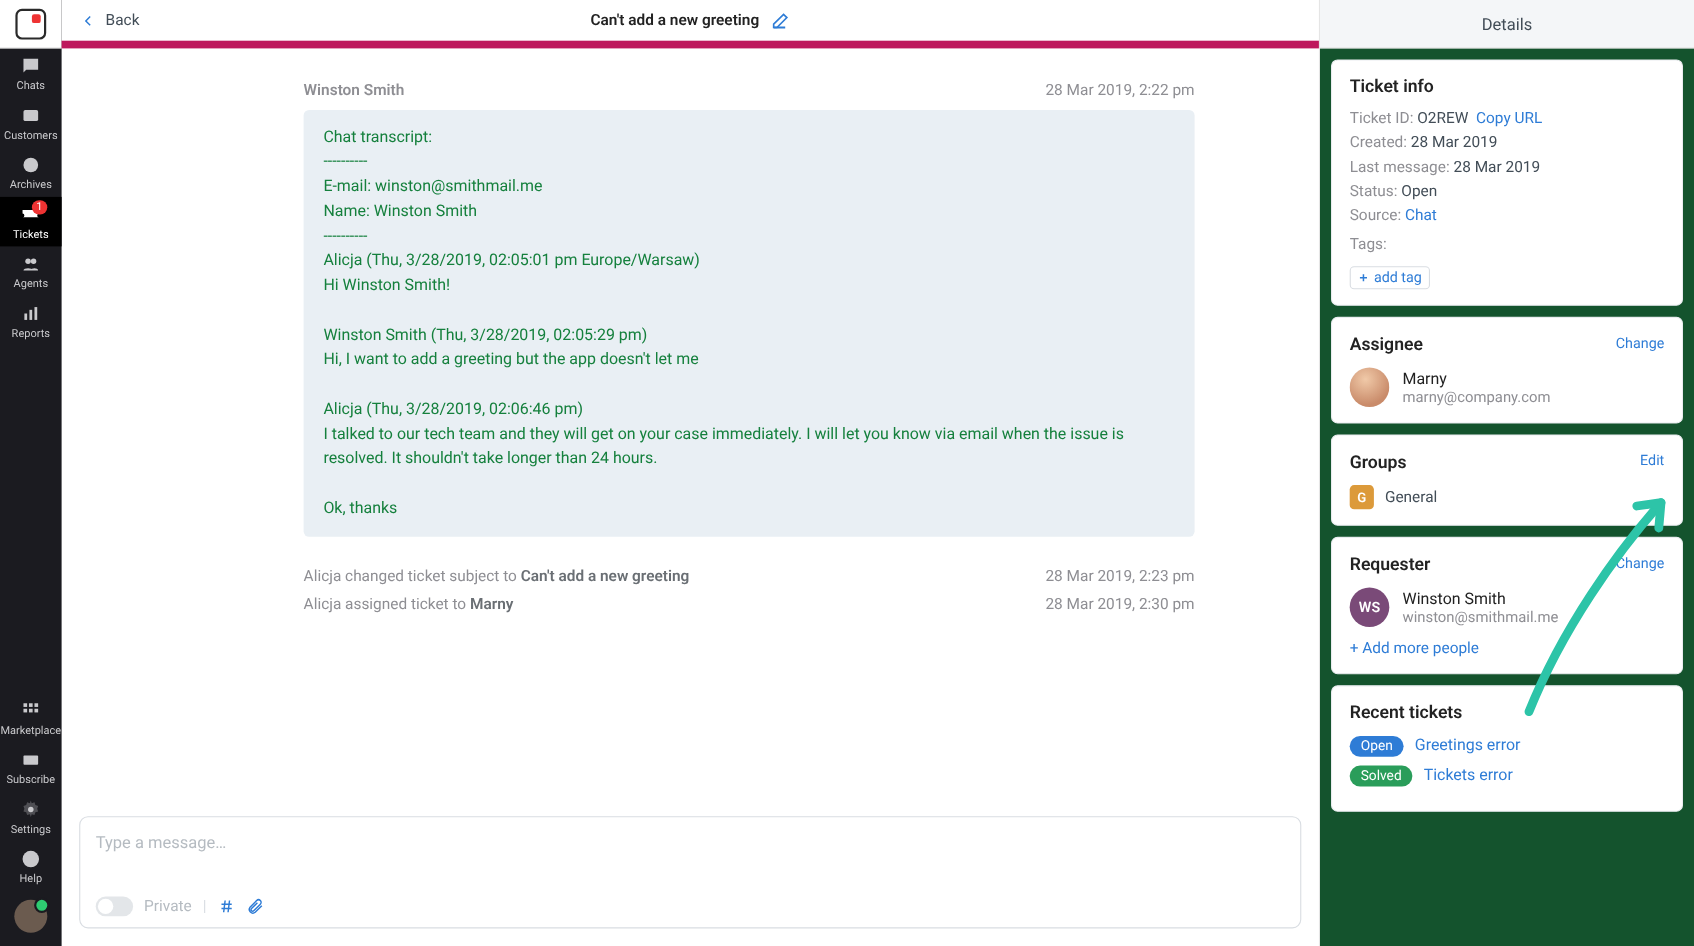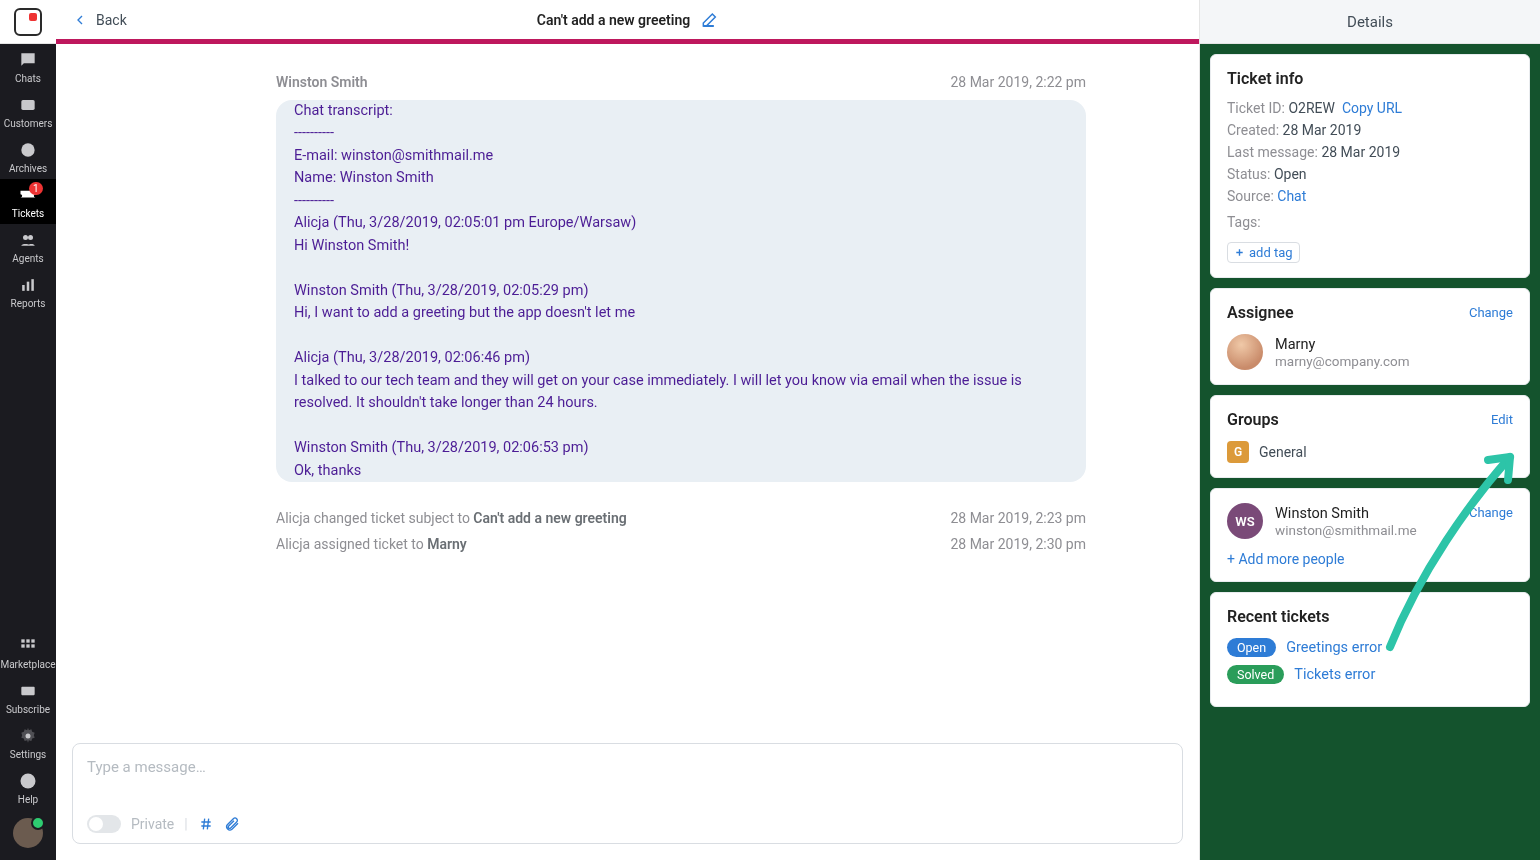--- a/index.html
+++ b/index.html
@@ -16,31 +16,31 @@
   .nav-item .lbl { font-size:10px; color:#c9c9cc; display:block; }
   .nav-item.active { background:#000; }
   .nav-item.active .ic, .nav-item.active .lbl { color:#fff; }
   .badge { position:absolute; top:3px; left:29px; background:#e33; color:#fff; border-radius:8px; font-size:10px; padding:0 4px; line-height:13px; min-width:13px; text-align:center; }
   .sidebar-spacer { flex:1; }
   .nav-bottom .nav-item { padding:6px 0 5px; }
   .avatar-me { width:30px; height:30px; border-radius:50%; background:#6b5b4f; margin:8px auto 12px; position:relative; }
   .avatar-me::after { content:""; position:absolute; top:-2px; right:-2px; width:10px; height:10px; border-radius:50%; background:#2ecc71; border:2px solid #1b1b20; }
   
   .main { flex:1; display:flex; flex-direction:column; border-right:1px solid #e5e5e5; }
-  .topbar { height:44px; border-bottom:5px solid #be185d; display:flex; align-items:center; position:relative; padding:0 16px; }
+  .topbar { height:44px; border-bottom:7px solid #be185d; display:flex; align-items:center; position:relative; padding:0 16px; }
   .back { display:flex; align-items:center; gap:8px; color:#424d57; cursor:pointer; }
   .back svg { width:16px; height:16px; color:#2e7cd6; }
   .title-wrap { position:absolute; left:50%; transform:translateX(-50%); display:flex; align-items:center; gap:10px; }
   .title { font-weight:600; color:#222; }
   .edit-ic { width:18px; height:18px; color:#2e7cd6; cursor:pointer; }
   .conv { flex:1; overflow:auto; padding:30px 0 0; }
   .conv-inner { width:810px; margin-left:220px; }
   .msg-head { display:flex; justify-content:space-between; color:#8e8e93; font-size:14px; margin-bottom:10px; }
   .sender { color:#8e8e93; font-weight:600; }
-  .transcript { background:#e9eff4; border-radius:16px; padding:0 18px; color:#4c1d95; line-height:1.55; font-size:14.5px; }
+  .transcript { background:#e9eff4; border-radius:5px; padding:14px 18px; color:#15803d; line-height:1.55; font-size:14.5px; }
   .events { margin-top:28px; }
   .event { display:flex; justify-content:space-between; color:#8e8e93; font-size:14px; margin-bottom:10px;gap:40px; }
   .event strong { color:#6a6f74; font-weight:600; }
   
   .composer-wrap { padding:0 16px 16px; }
   .composer { border:1px solid #d9dde2; border-radius:8px; padding:14px 14px 10px; }
   .composer textarea { width:100%; border:none; outline:none; resize:none; height:46px; font-size:15px; font-family:inherit; color:#424d57; }
   .composer textarea::placeholder { color:#b5bbc1; }
   .composer-footer { display:flex; align-items:center; justify-content:space-between; margin-top:8px; }
   .cf-left { display:flex; align-items:center; gap:10px; color:#b5bbc1; }
@@ -201,21 +201,20 @@
             <div>----------</div>
             <div>Alicja (Thu, 3/28/2019, 02:05:01 pm Europe/Warsaw)</div>
             <div>Hi Winston Smith!</div>
             <div>&nbsp;</div>
             <div>Winston Smith (Thu, 3/28/2019, 02:05:29 pm)</div>
             <div>Hi, I want to add a greeting but the app doesn't let me</div>
             <div>&nbsp;</div>
             <div>Alicja (Thu, 3/28/2019, 02:06:46 pm)</div>
             <div>I talked to our tech team and they will get on your case immediately. I will let you know via email when the issue is resolved. It shouldn't take longer than 24 hours.</div>
             <div>&nbsp;</div>
-            <div>Winston Smith (Thu, 3/28/2019, 02:06:53 pm)</div>
             <div>Ok, thanks</div>
           </div>
         <div class="events" id="events">
             <div class="event">
               <span>Alicja changed ticket subject to <strong>Can't add a new greeting</strong></span>
               <span>28 Mar 2019, 2:23 pm</span>
             </div>
             <div class="event">
               <span>Alicja assigned ticket to <strong>Marny</strong></span>
               <span>28 Mar 2019, 2:30 pm</span>
@@ -280,20 +279,21 @@
         <span class="card-action">Edit</span>
         <h3>Groups</h3>
         <div class="group-row">
           <div class="group-badge">G</div>
           <span>General</span>
         </div>
       </div>
 
       <div class="card">
         <span class="card-action">Change</span>
+        <h3>Requester</h3>
         <div class="person">
           <div class="avatar" style="background:#7a4a78;">WS</div>
           <div class="person-info">
             <div class="nm">Winston Smith</div>
             <div class="em">winston@smithmail.me</div>
           </div>
         </div>
         <span class="add-more">+ Add more people</span>
       </div>
 

